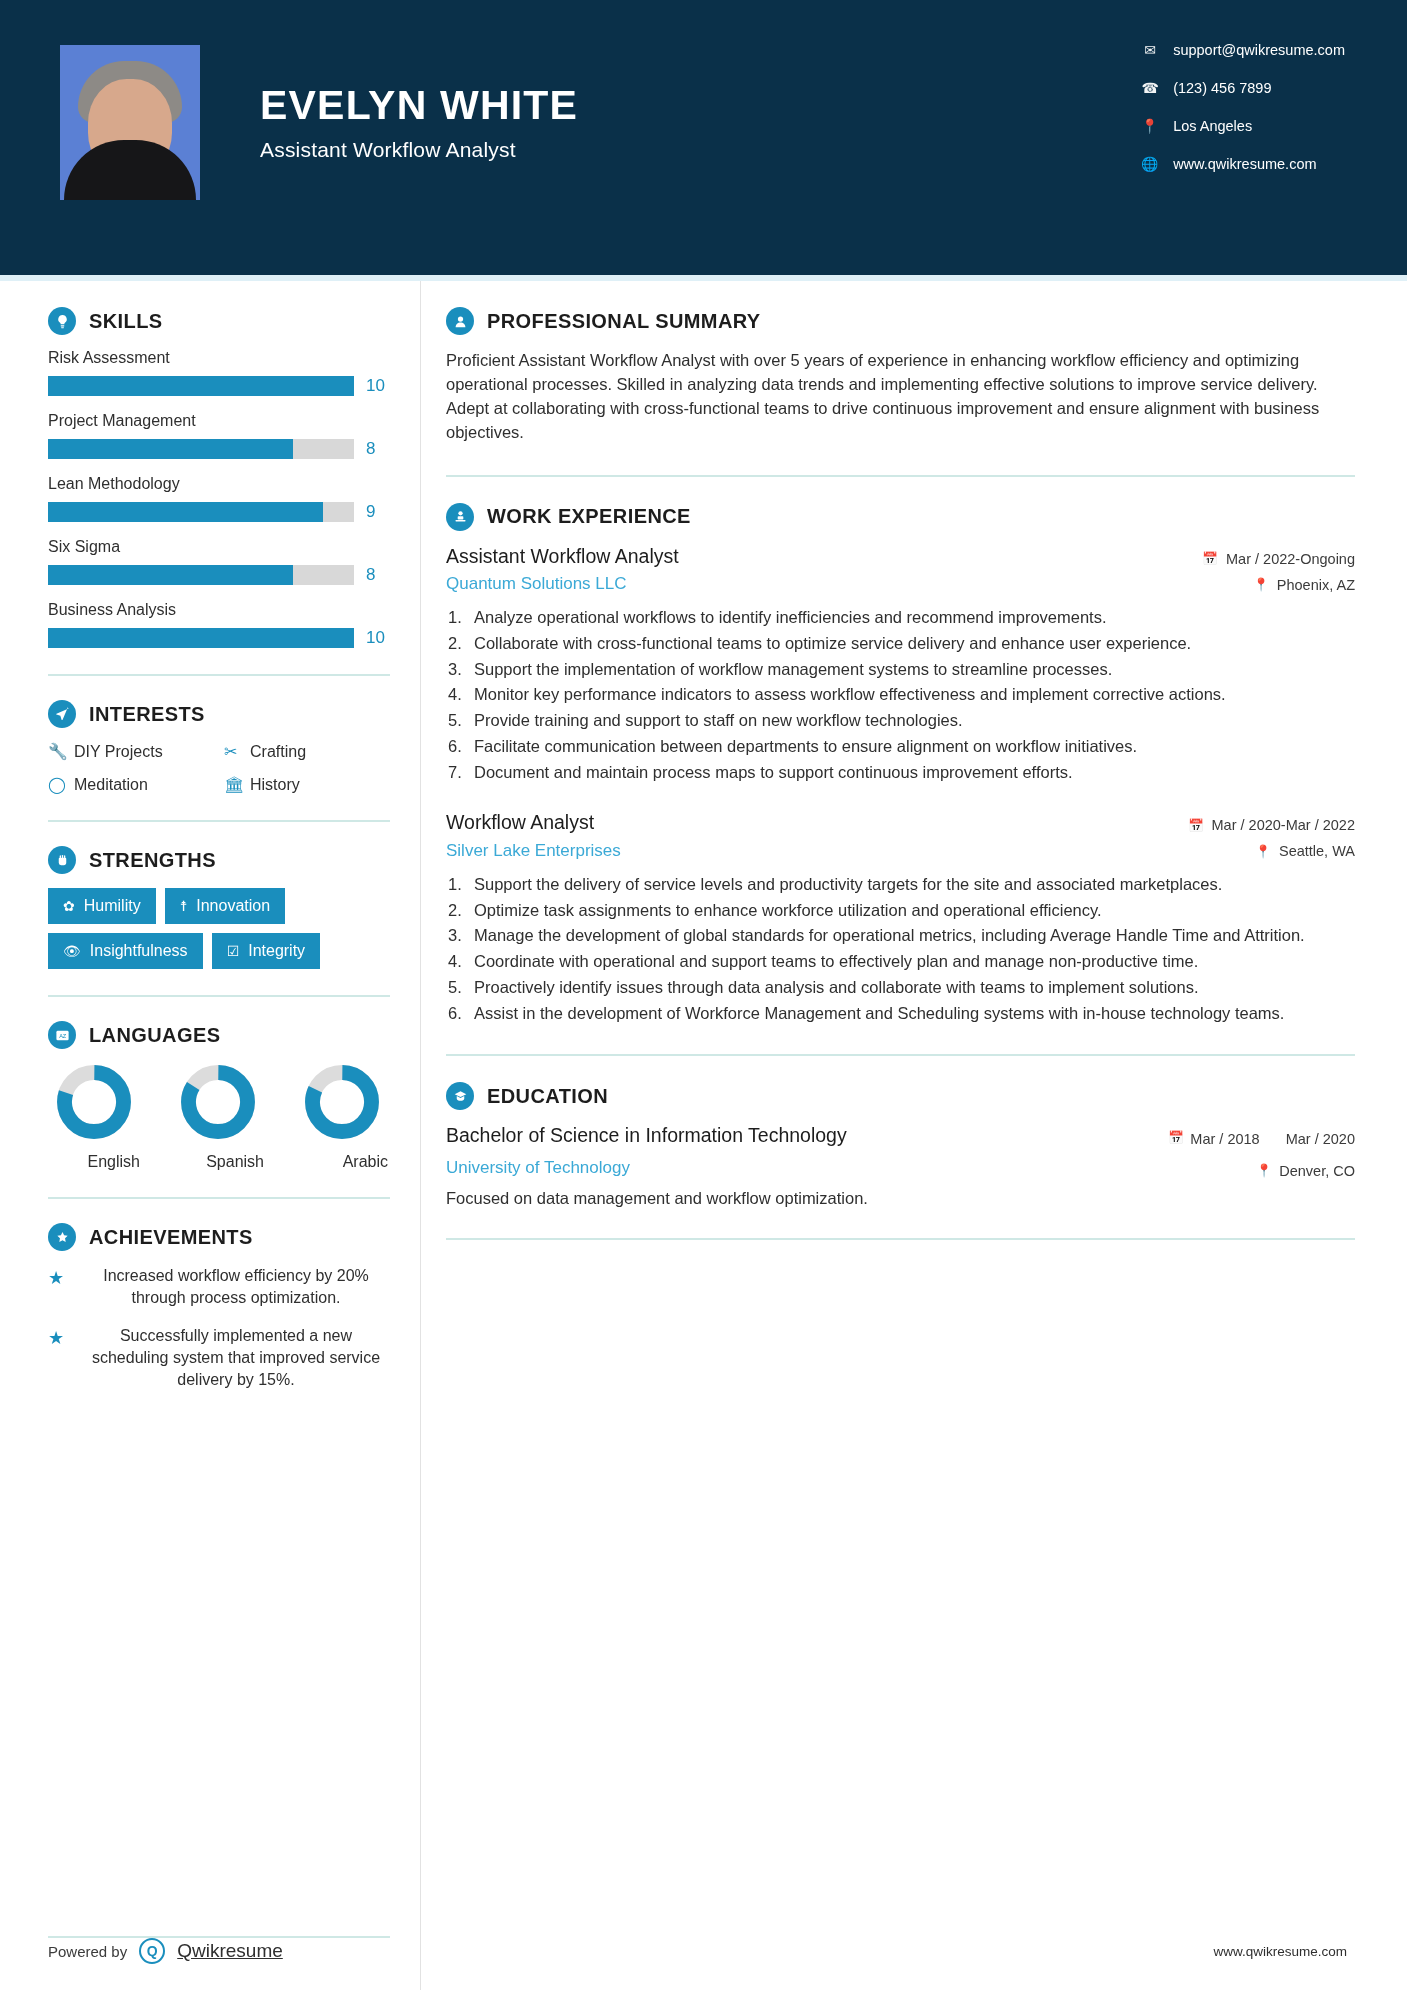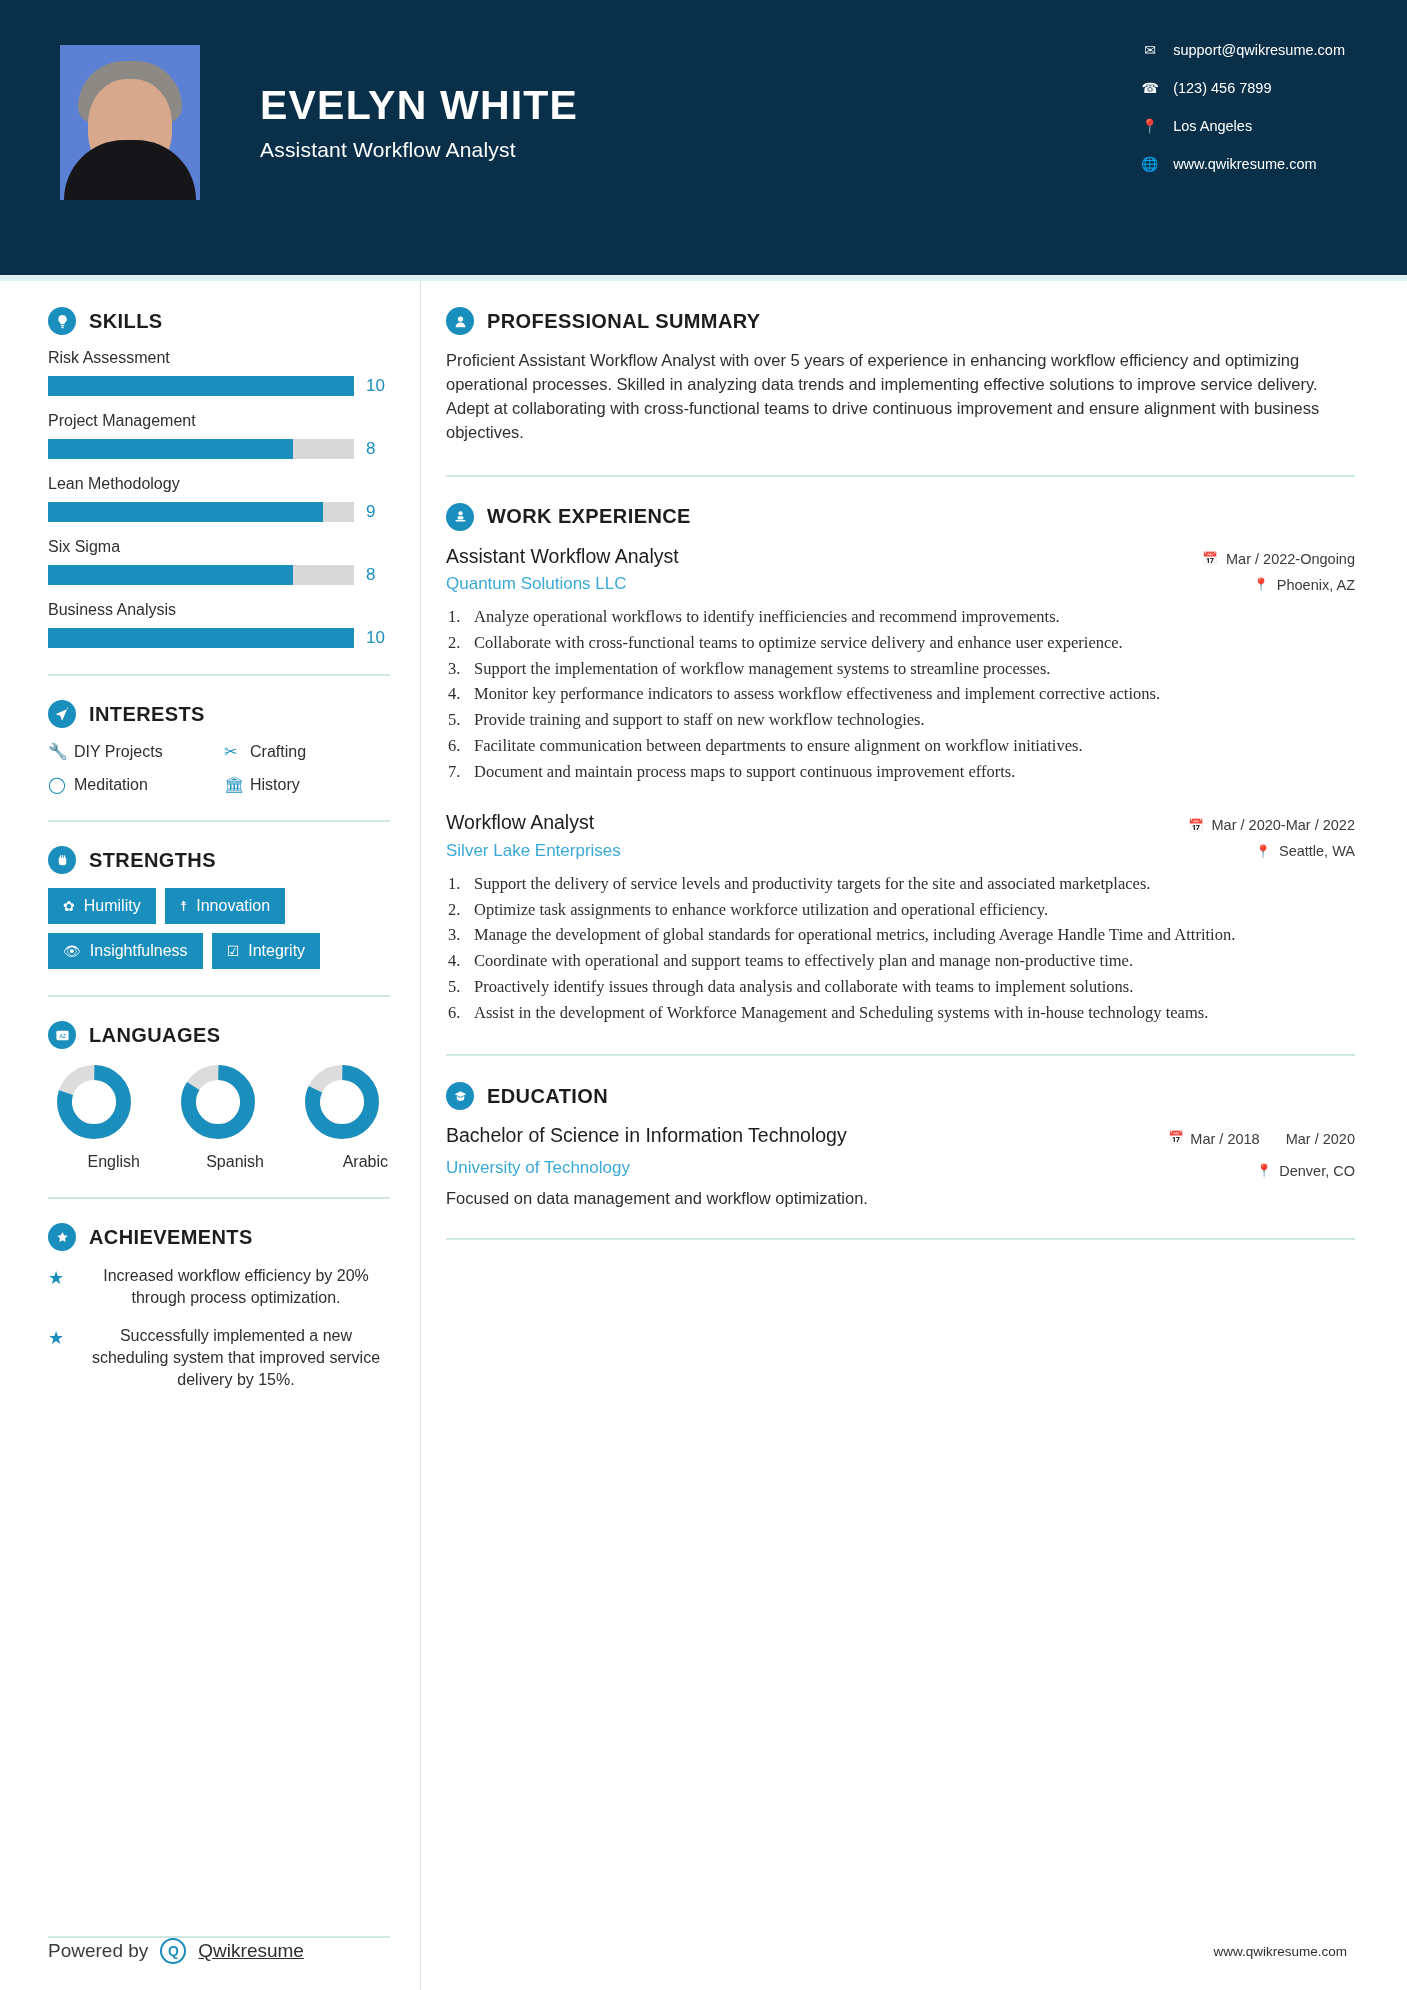--- a/index.html
+++ b/index.html
@@ -175,21 +175,21 @@
   }
   .footer-left {
     width:420px; flex:0 0 420px;
     padding-left:48px; display:flex; align-items:center; gap:12px;
     position:relative;
   }
   .footer-left::before {
     content:""; position:absolute; left:48px; right:30px; top:-2px;
     height:2px; background:#cfe8e5;
   }
-  .powered { font-size:19px; color:#3b3b3b; }
+  .powered { font-size:15px; color:#3b3b3b; }
   .qlogo {
     width:26px; height:26px; border-radius:50%;
     border:2px solid #1a8ebd; color:#1a8ebd;
     display:flex; align-items:center; justify-content:center;
     font-size:14px; font-weight:bold;
   }
   .qname {
     font-size:19px; color:#2f2f2f; text-decoration:underline;
   }
   .footer-right {
@@ -217,21 +217,20 @@
   }
   .job-loc {
     font-size:14.5px; color:#3b3b3b; white-space:nowrap; margin-top:10px;
     display:flex; align-items:center; justify-content:flex-end; gap:7px;
   }
   .bullets { margin:12px 0 0 0; padding-left:0; list-style:none; counter-reset:b; }
   .bullets li {
     font-size:16.5px; line-height:1.38; color:#2f2f2f;
     position:relative; padding-left:28px; margin-bottom:3px;
     counter-increment:b;
-    font-family:Liberation Serif, serif;
   }
   .bullets li::before {
     content:counter(b) ".";
     position:absolute; left:2px; top:0; color:#2f2f2f;
   }
   .job-block + .job-block { margin-top:28px; }
 
   .edu-head { display:flex; justify-content:space-between; align-items:flex-start; }
   .edu-degree { font-size:19.5px; color:#1d1d1d; line-height:1.2; max-width:430px; }
   .edu-school { font-size:17px; color:#3ba9d6; margin-top:10px; }

